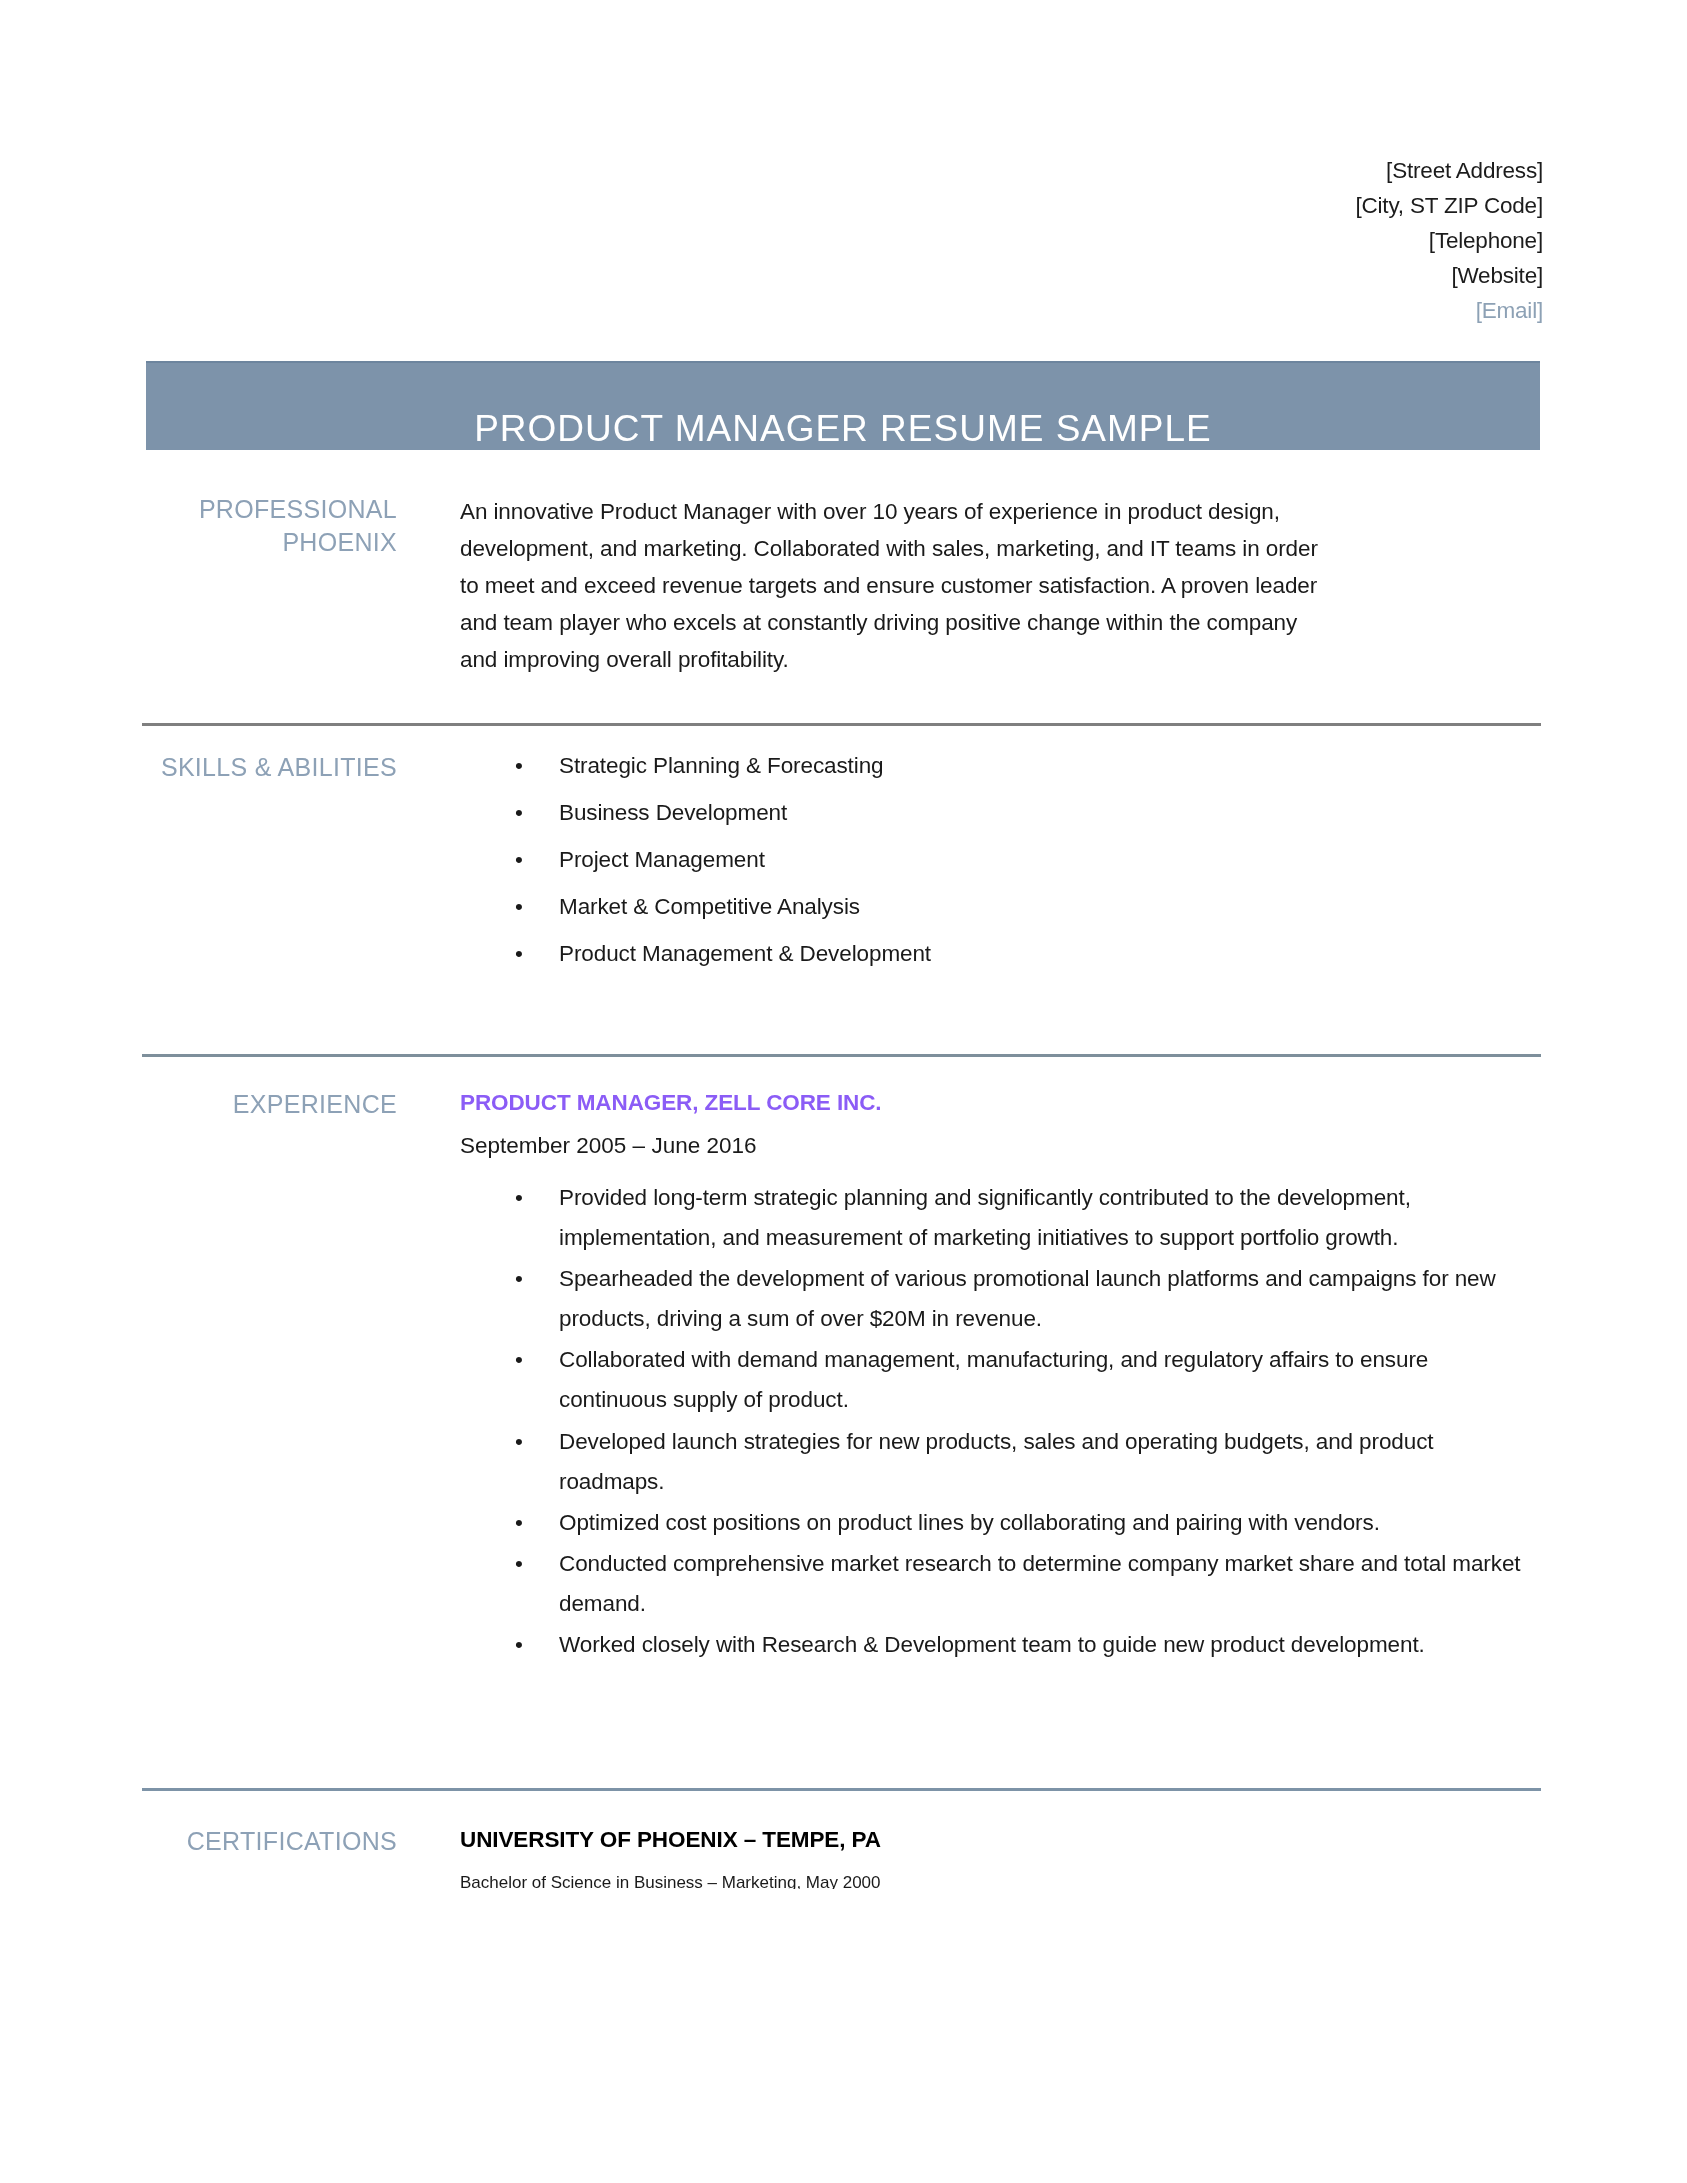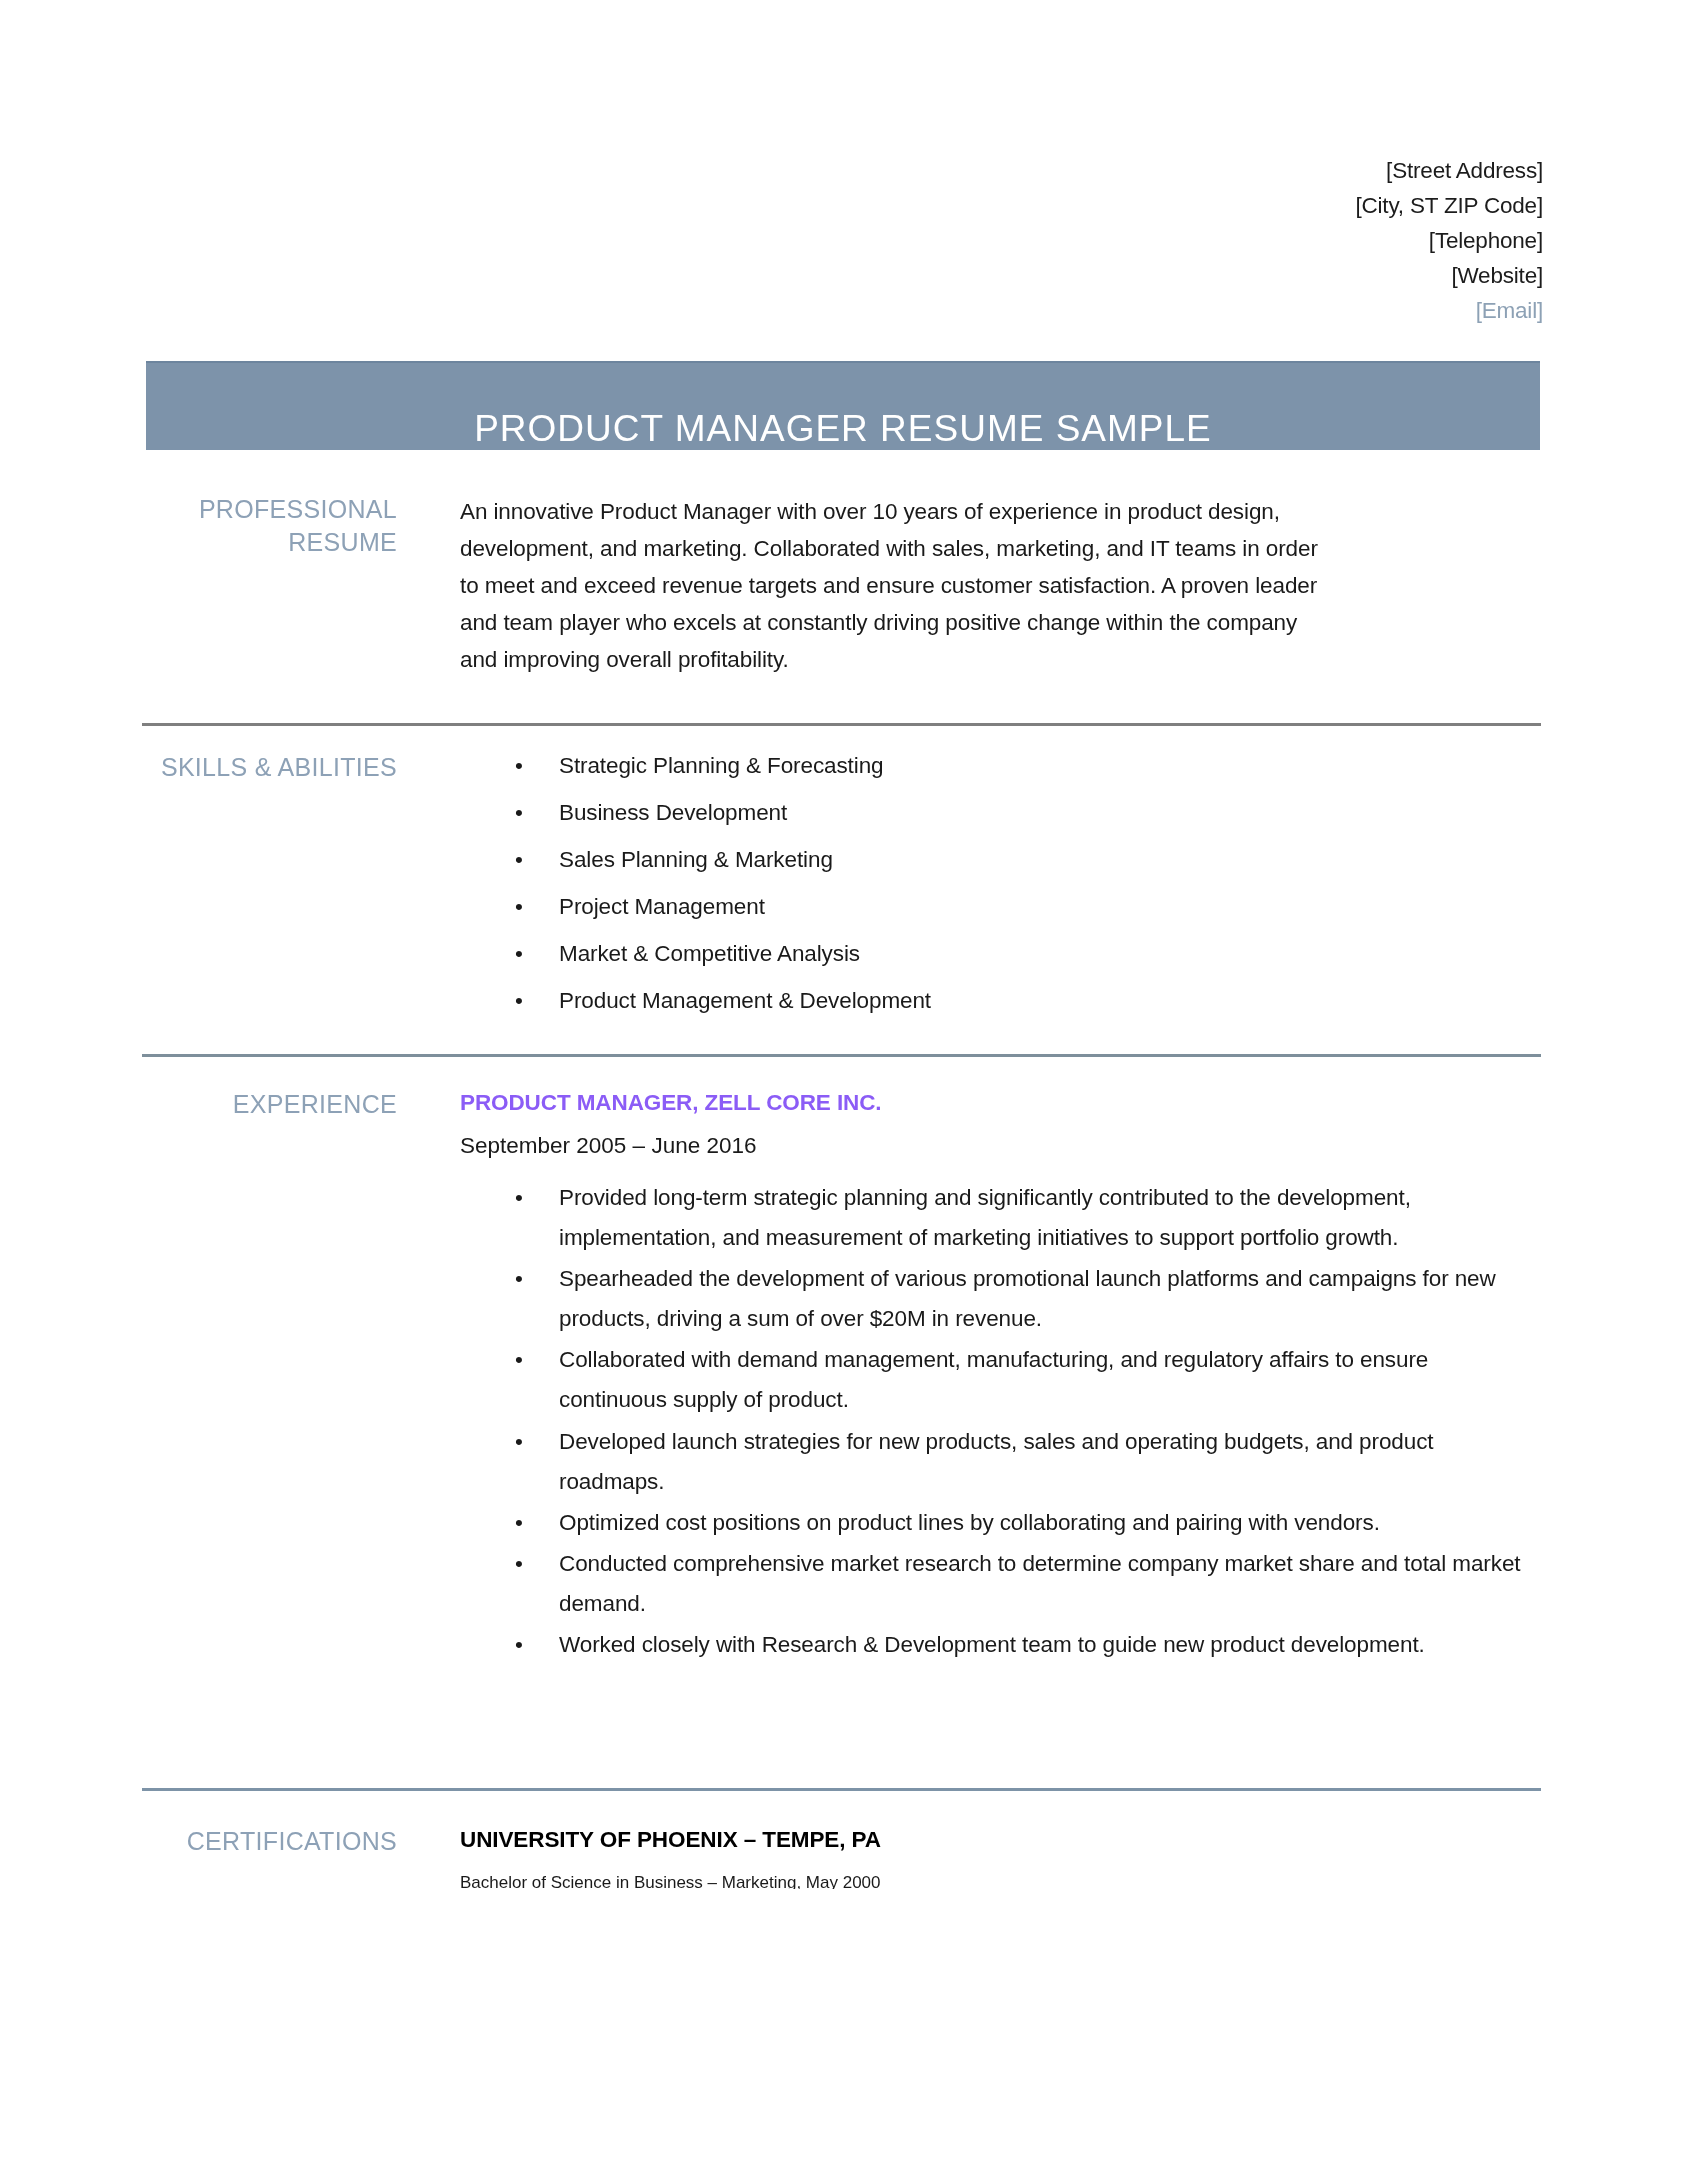--- a/index.html
+++ b/index.html
@@ -143,32 +143,31 @@
     <div>[Telephone]</div>
     <div>[Website]</div>
     <div class="email-line">[Email]</div>
   </div>
 
   <div class="banner">
     <span class="banner-title">PRODUCT MANAGER RESUME SAMPLE</span>
   </div>
 
   <div class="section section-summary">
-    <div class="section-label">PROFESSIONAL RESUME</div>
+    <div class="section-label">PROFESSIONAL PHOENIX</div>
     <div class="summary-text">An innovative Product Manager with over 10 years of experience in product design, development, and marketing. Collaborated with sales, marketing, and IT teams in order to meet and exceed revenue targets and ensure customer satisfaction. A proven leader and team player who excels at constantly driving positive change within the company and improving overall profitability.</div>
   </div>
 
   <div class="divider divider-1"></div>
 
   <div class="section section-skills">
     <div class="section-label">SKILLS &amp; ABILITIES</div>
     <ul class="bullets skills-list">
       <li>Strategic Planning &amp; Forecasting</li>
       <li>Business Development</li>
-      <li>Sales Planning &amp; Marketing</li>
       <li>Project Management</li>
       <li>Market &amp; Competitive Analysis</li>
       <li>Product Management &amp; Development</li>
     </ul>
   </div>
 
   <div class="divider divider-2"></div>
 
   <div class="section section-experience">
     <div class="section-label">EXPERIENCE</div>

